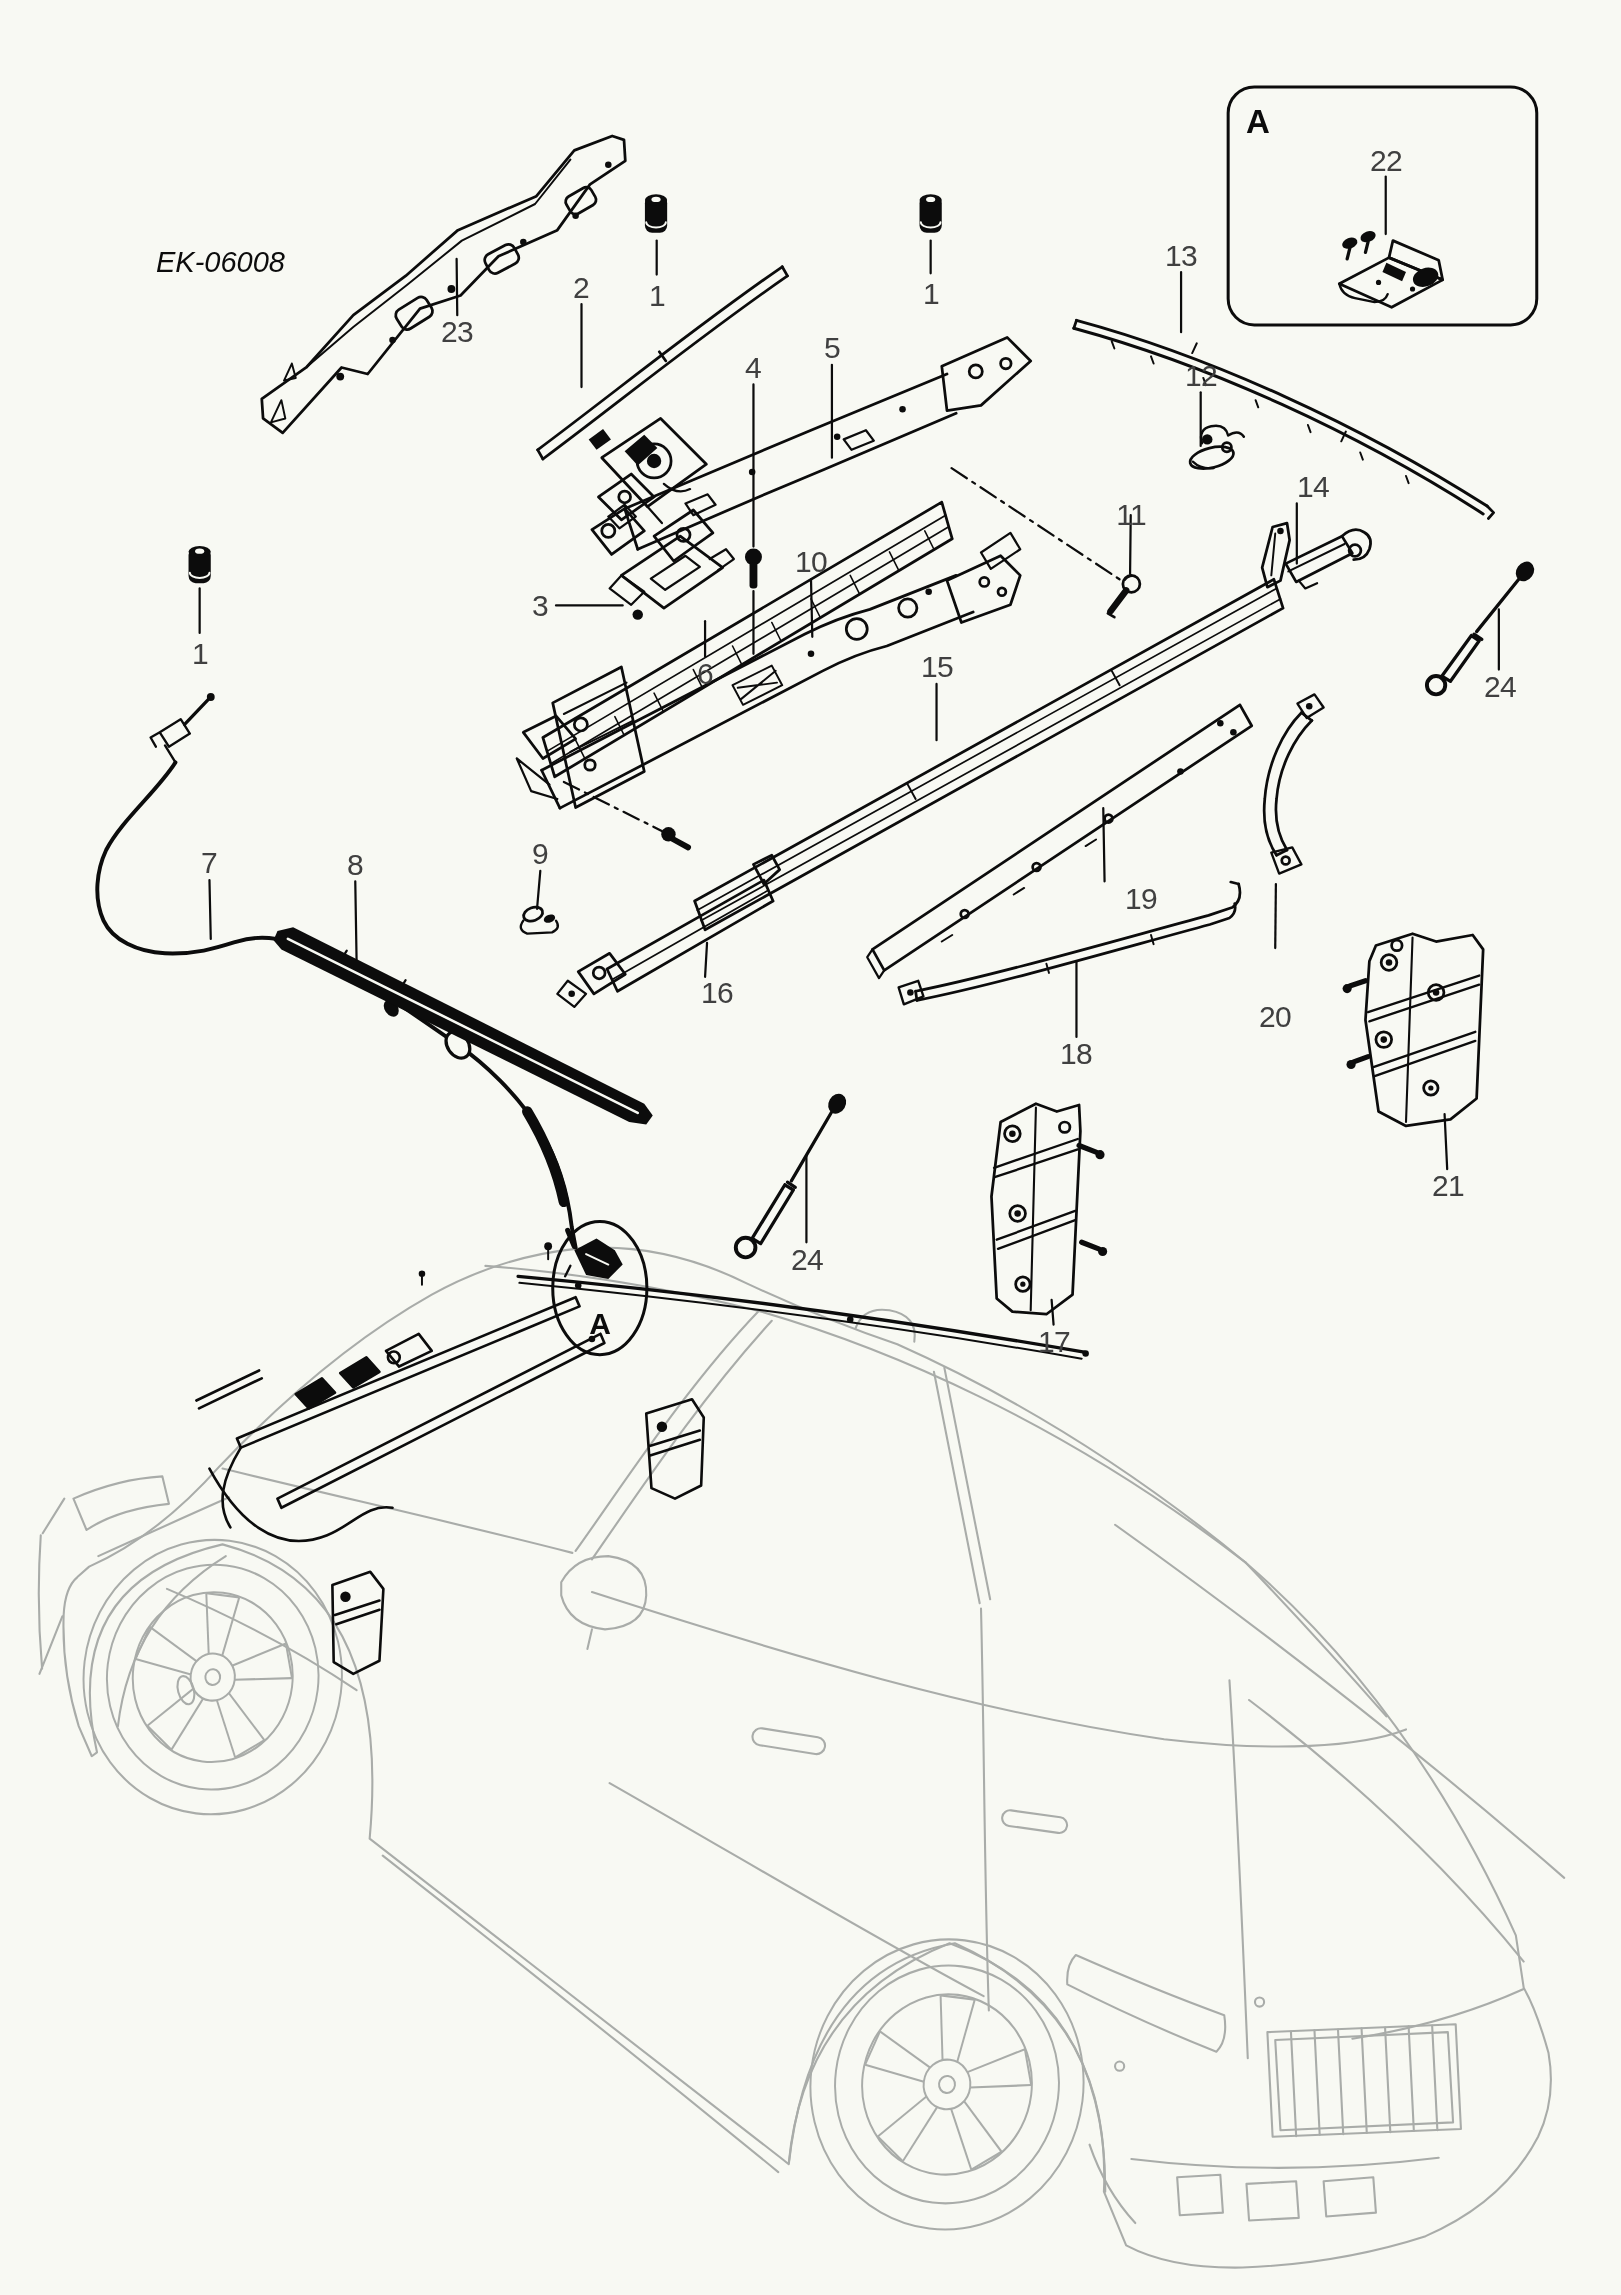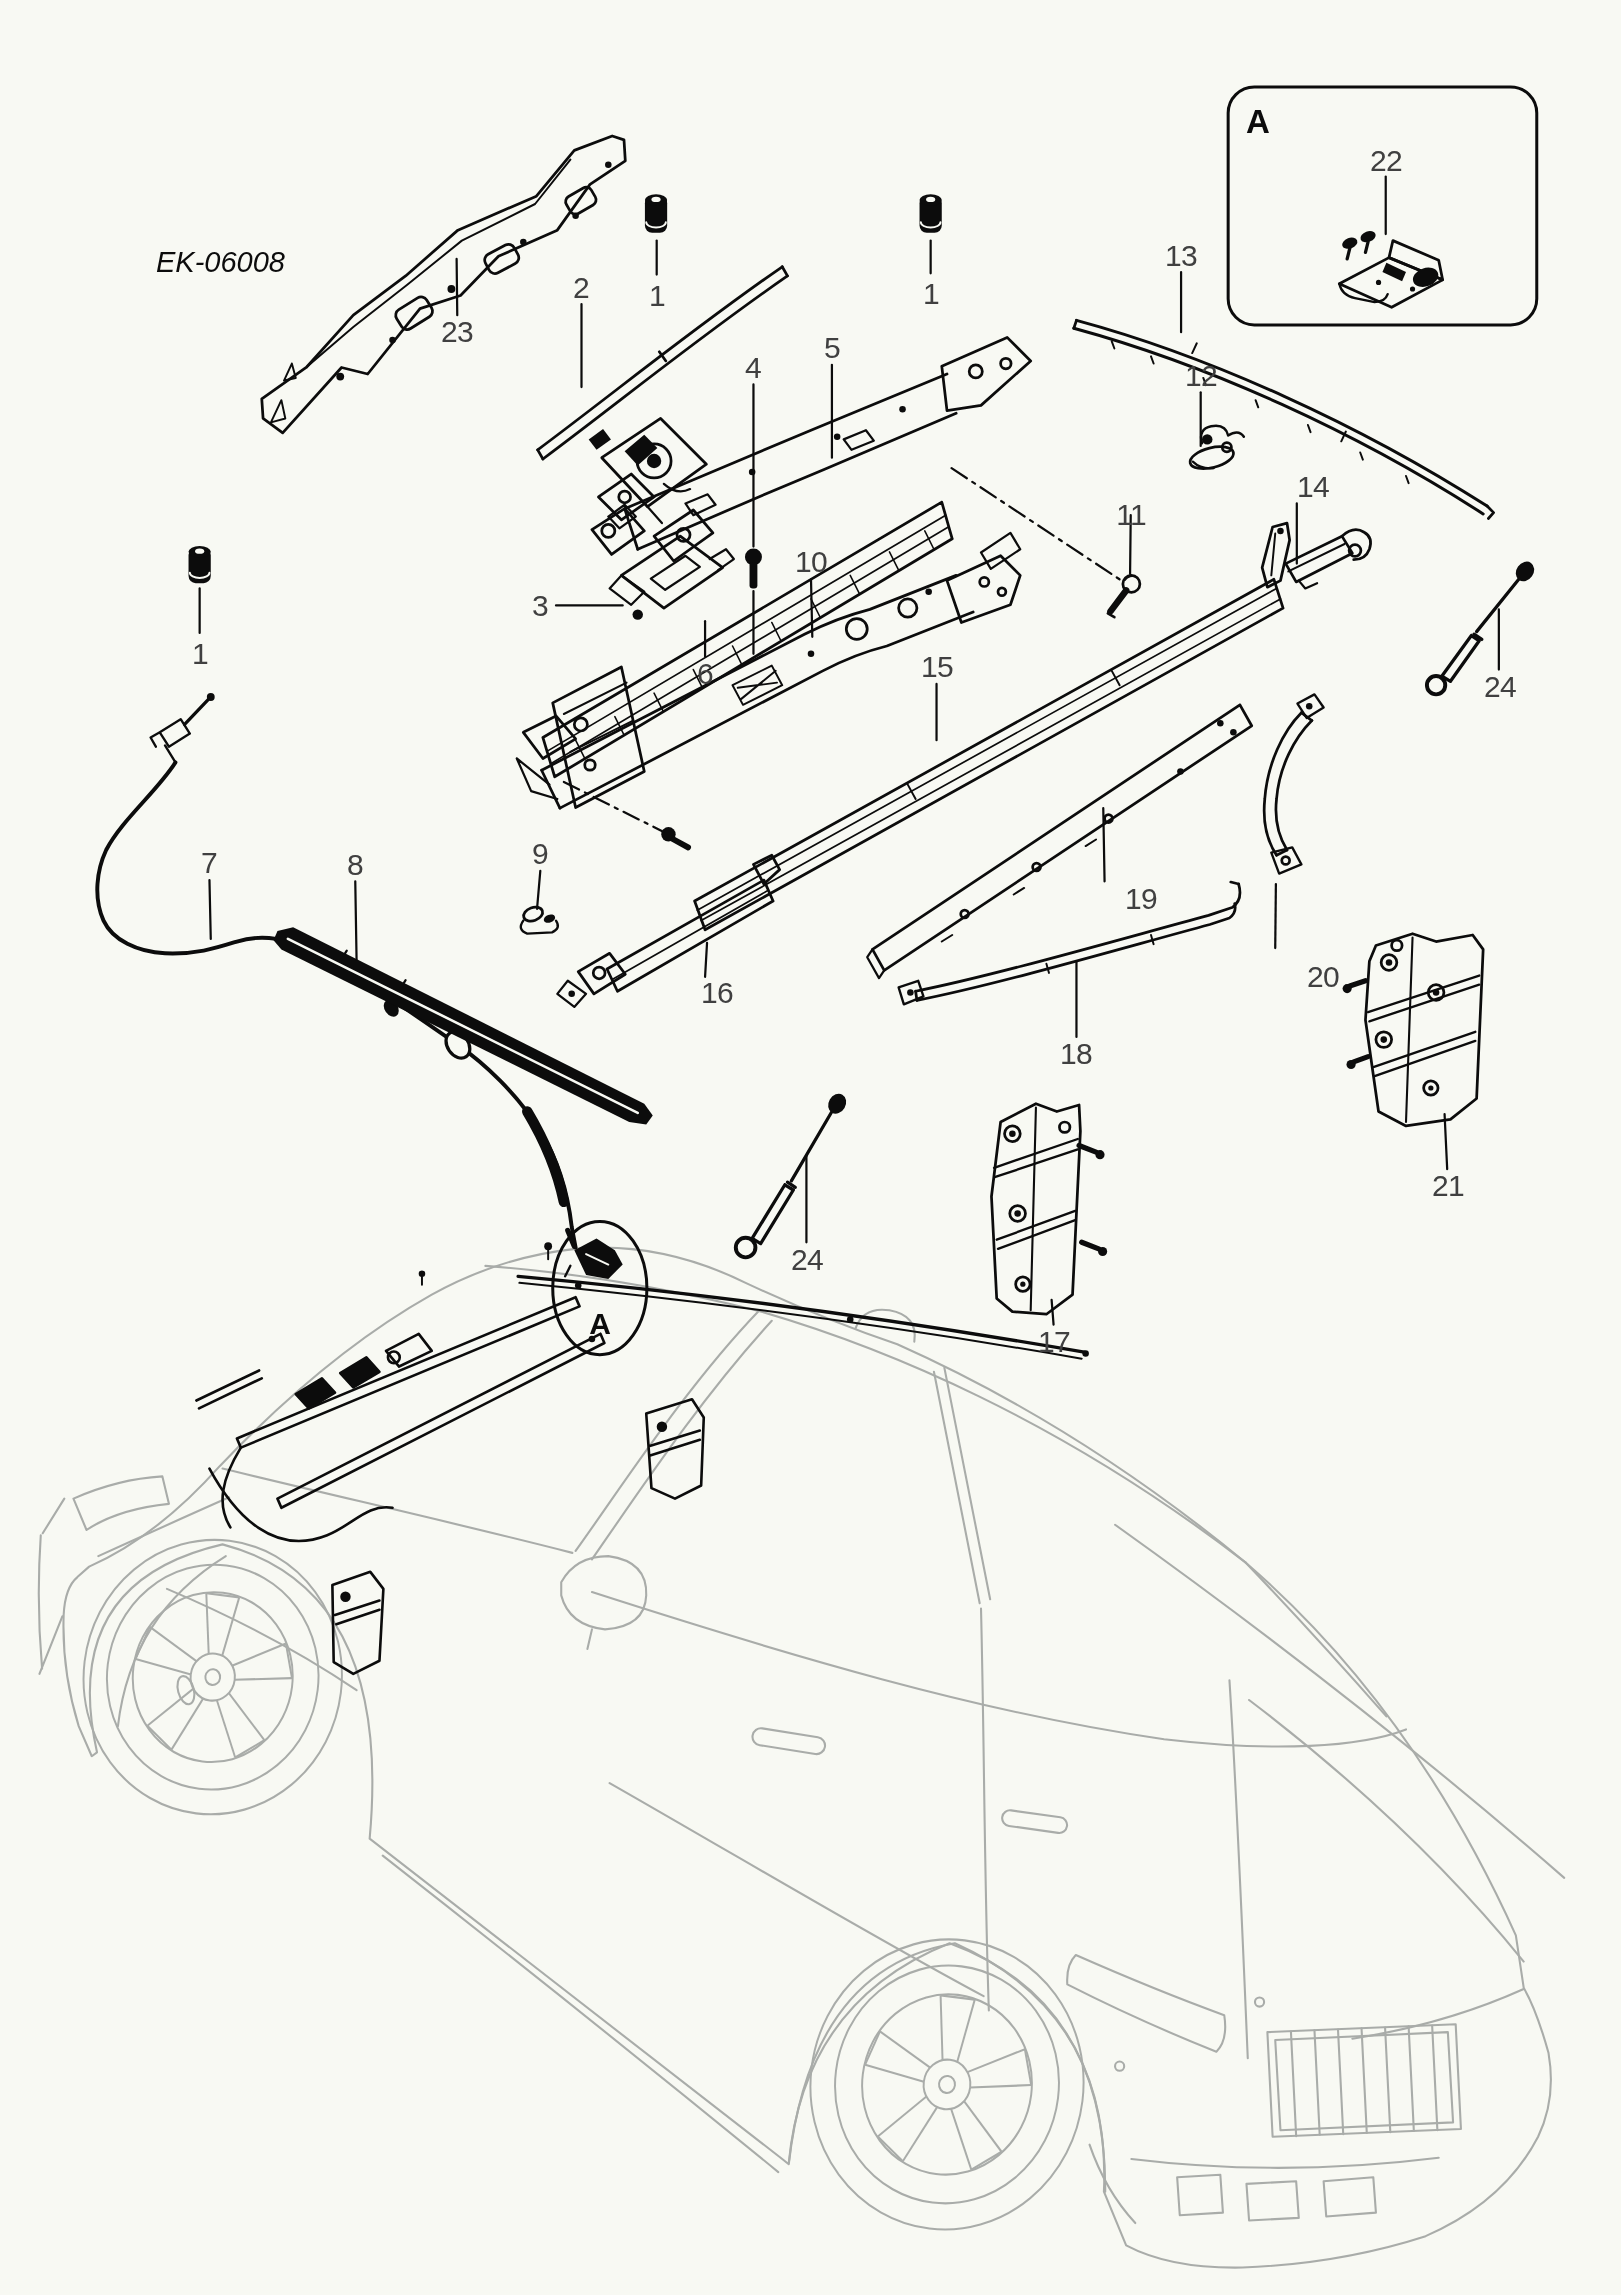--- a/index.html
+++ b/index.html
@@ -545,21 +545,21 @@
   <div class="plabel" style="left:811px;top:562px;">10</div>
   <div class="plabel" style="left:1131px;top:515px;">11</div>
   <div class="plabel" style="left:1201px;top:376px;">12</div>
   <div class="plabel" style="left:1181px;top:256px;">13</div>
   <div class="plabel" style="left:1298px;top:487px;margin-left:15px;">14</div>
   <div class="plabel" style="left:937px;top:667px;">15</div>
   <div class="plabel" style="left:697px;top:993px;margin-left:20px;">16</div>
   <div class="plabel" style="left:1054px;top:1342px;">17</div>
   <div class="plabel" style="left:1076px;top:1054px;">18</div>
   <div class="plabel" style="left:1105px;top:899px;margin-left:36px;">19</div>
-  <div class="plabel" style="left:1275px;top:977px;margin-left:48px;">20</div>
+  <div class="plabel" style="left:1275px;top:1017px;">20</div>
   <div class="plabel" style="left:1448px;top:1186px;text-align:center;">21</div>
   <div class="plabel" style="left:1386px;top:161px;">22</div>
   <div class="plabel" style="left:457px;top:332px;">23</div>
   <div class="plabel" style="left:807px;top:1260px;">24</div>
   <div class="plabel" style="left:1500px;top:687px;">24</div>
 
 </div>
 
 
 </body></html>

